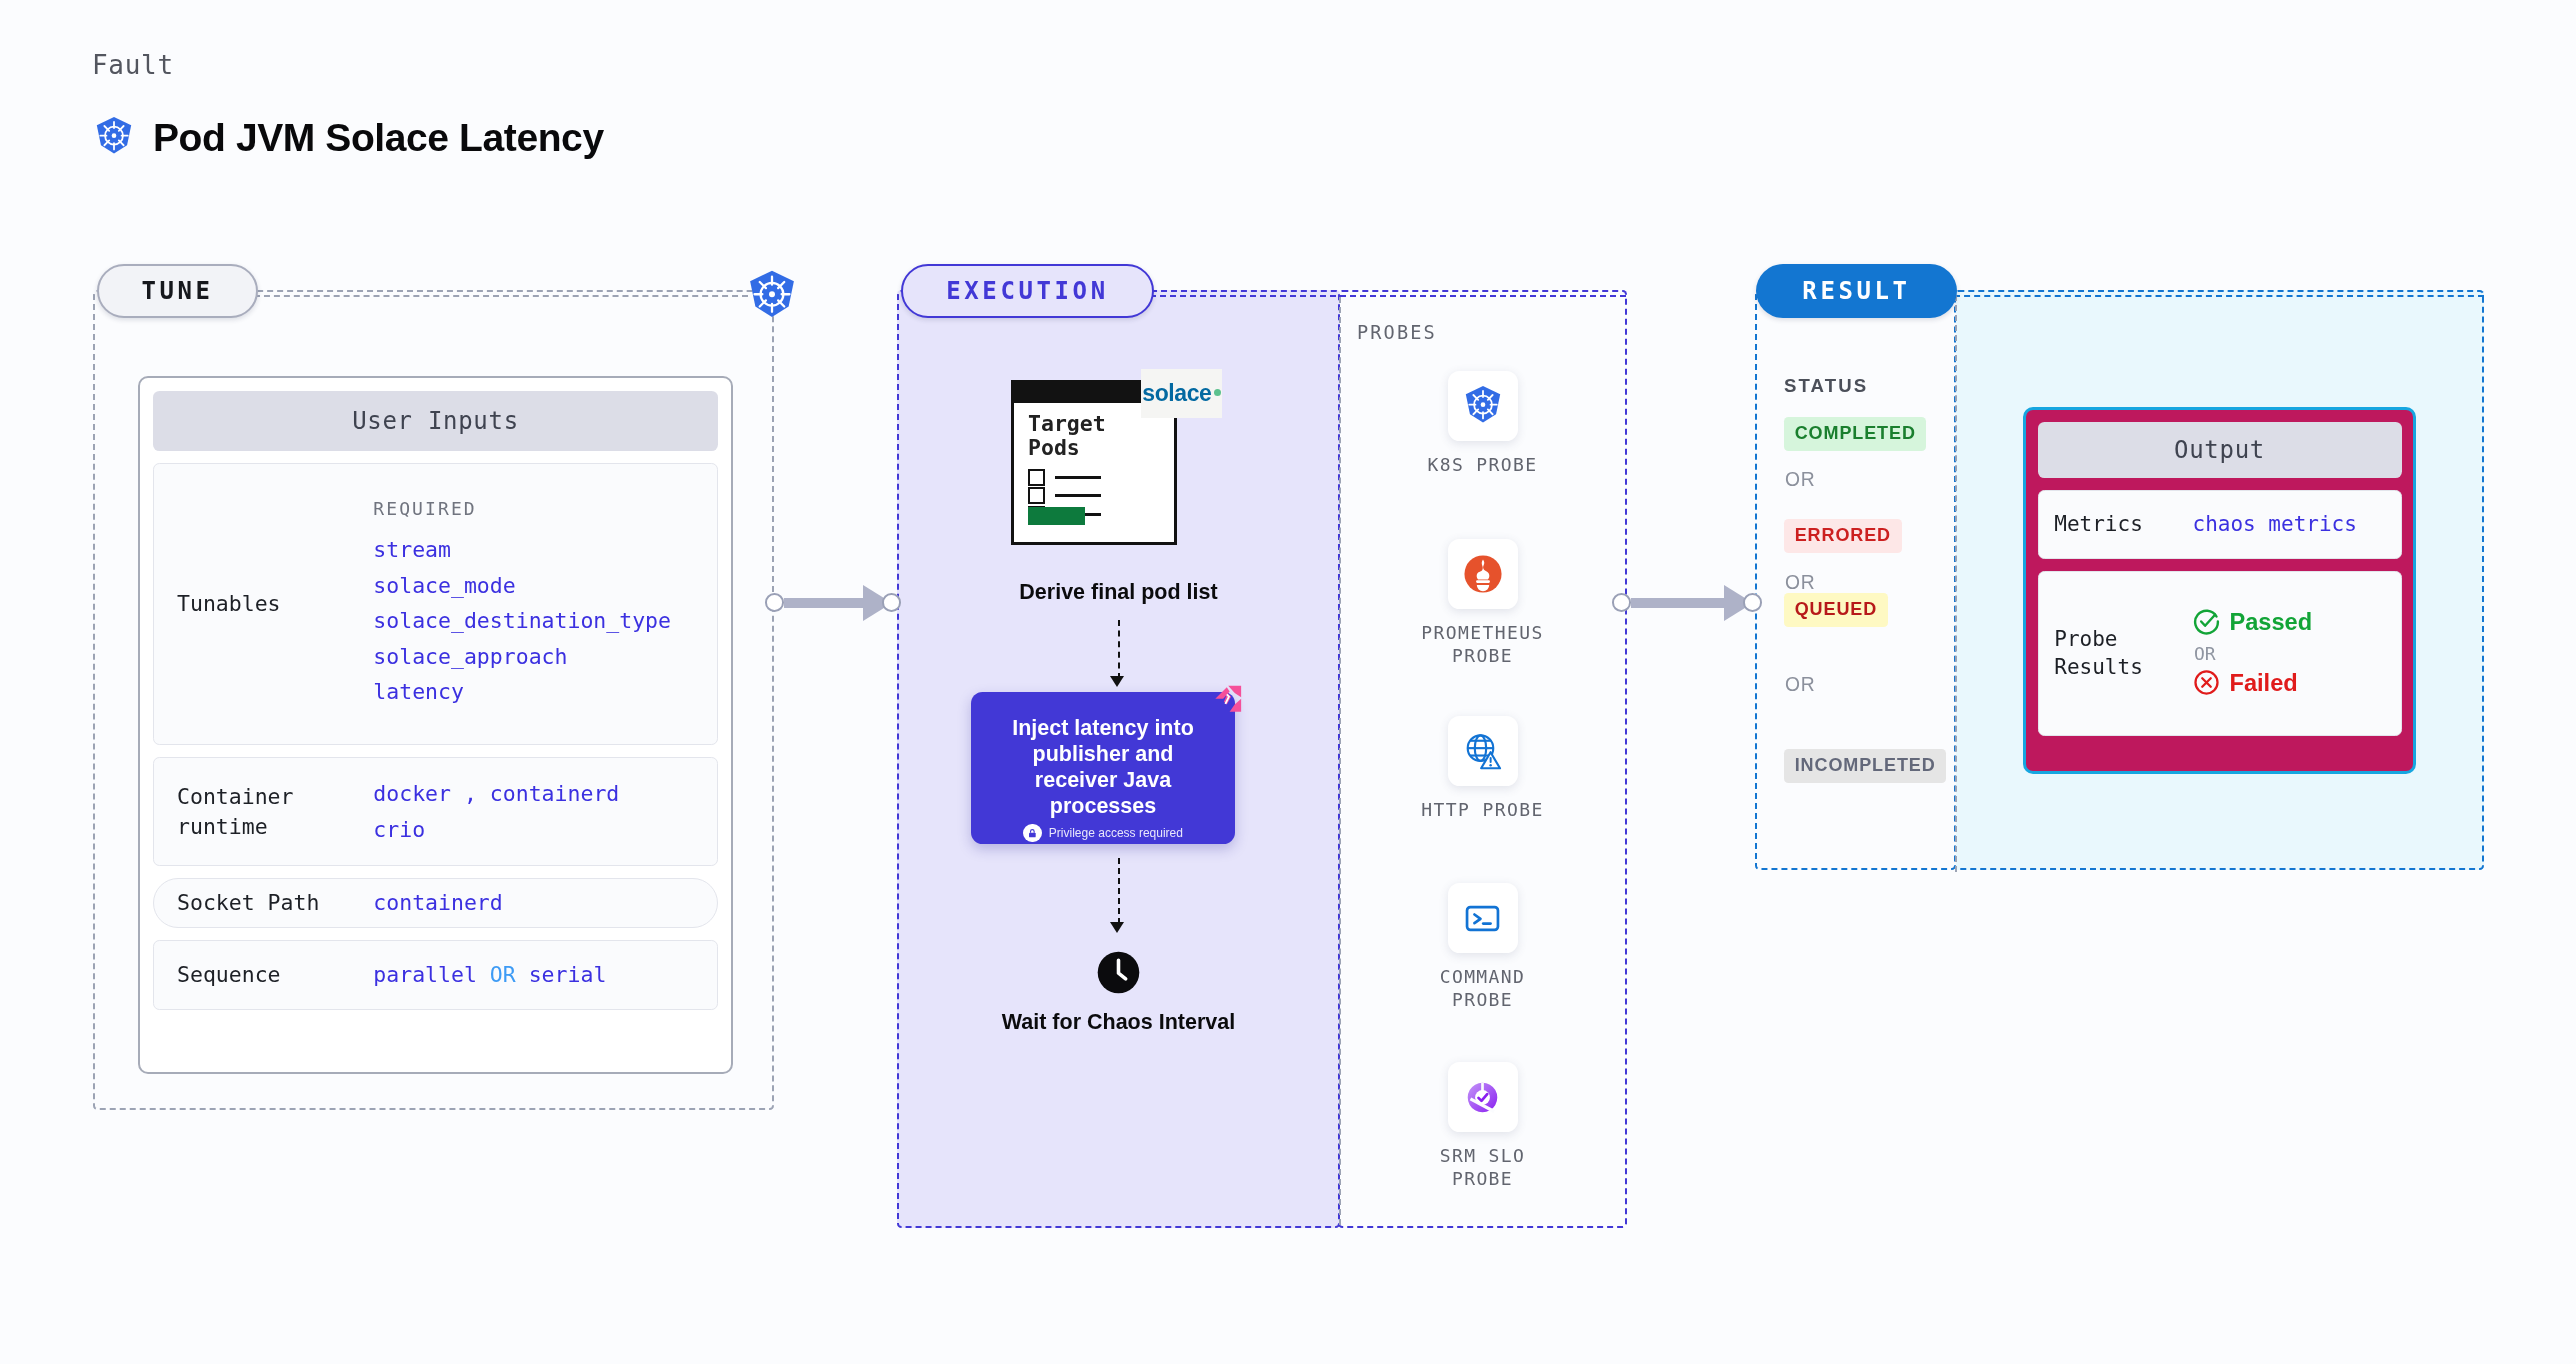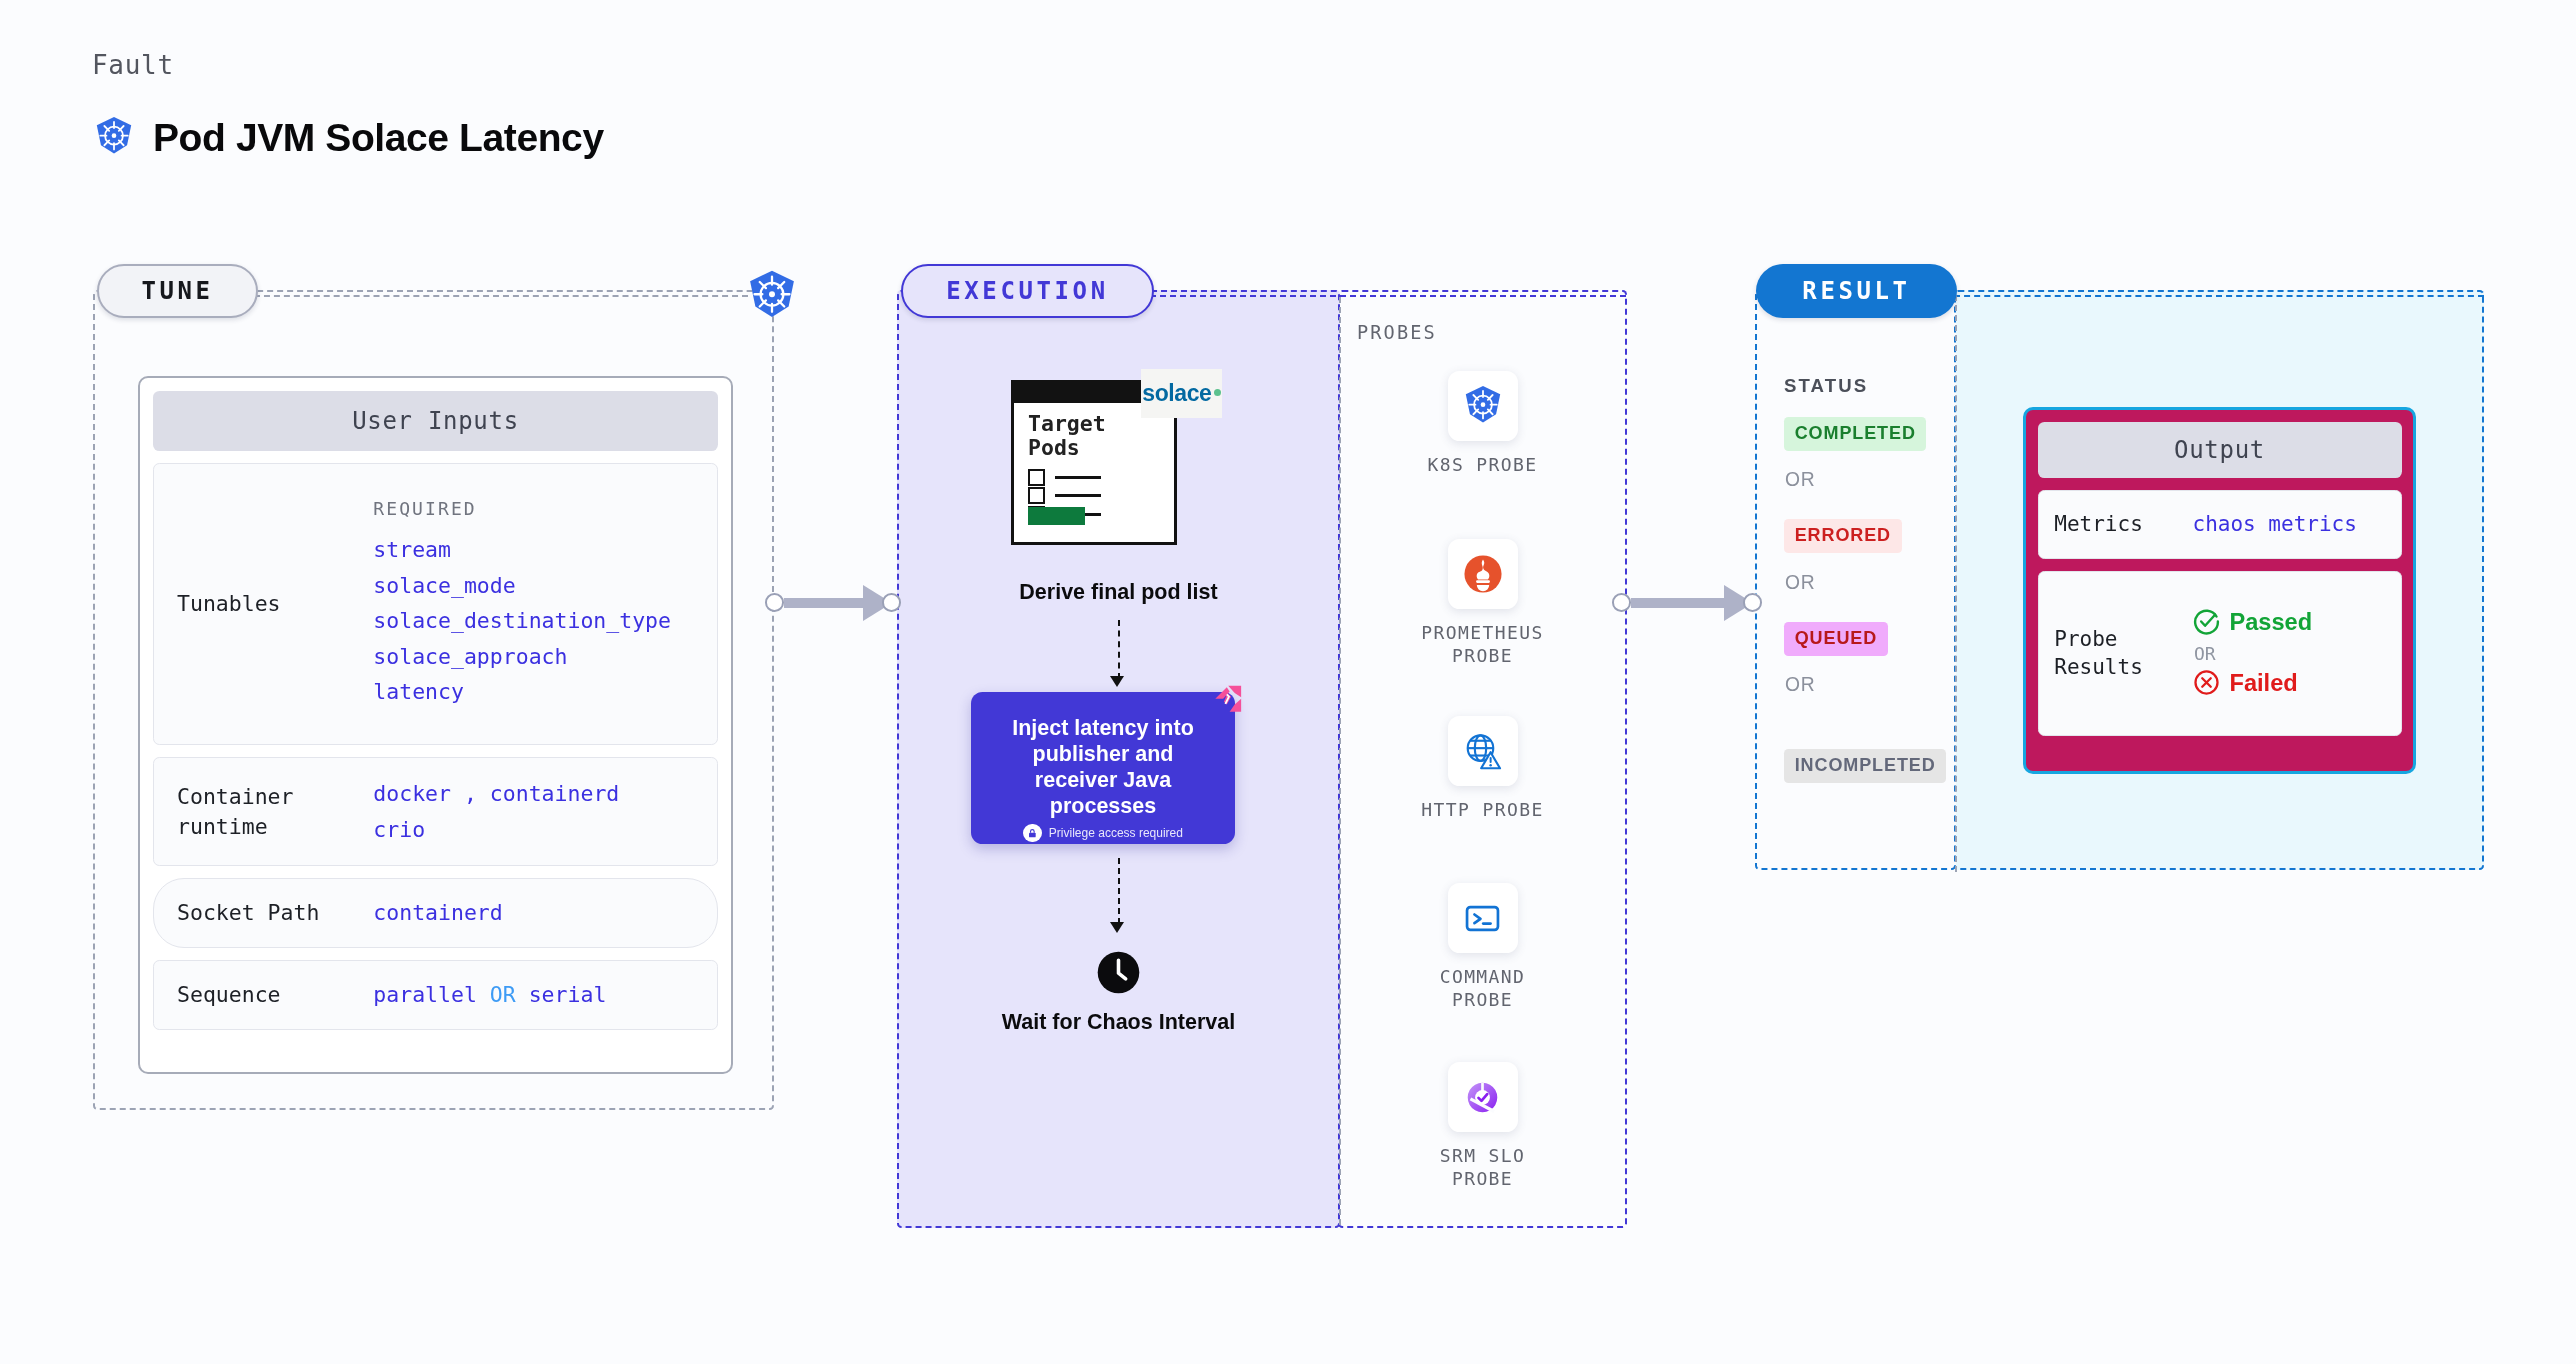--- a/index.html
+++ b/index.html
@@ -261,21 +261,21 @@
     <div style="padding-left:4.3px;">
       <div class="row-val">
         <span>docker</span>
         <span class="val-sep">,</span>
         <span>containerd</span>
       </div>
       <div class="row-val">crio</div>
     </div>
   </div>
 
-  <div class="row-box" style="height:70px;border-radius:31px;">
+  <div class="row-box" style="height:50px;border-radius:31px;">
     <div class="row-key">Socket Path</div>
     <div class="row-val" style="padding-left:4.3px;">containerd</div>
   </div>
 
   <div class="row-box" style="height:70px;">
     <div class="row-key">Sequence</div>
     <div class="row-val" style="padding-left:4.3px;">
       <span>parallel</span>
       <span class="or-kw">OR</span>
       <span>serial</span>
@@ -456,21 +456,21 @@
 <div class="dashed-box" id="result-box"></div>
 <div id="result-inner-right"></div>
 <div class="stage-chip" id="result-chip">RESULT</div>
 
 <div id="status-title">STATUS</div>
 
 <div class="status-pill" style="top:417px;background:#d6f5dc;color:#1a7f2e;">COMPLETED</div>
 <div class="or-small" style="top:469px;">OR</div>
 <div class="status-pill" style="top:519px;background:#fde7e7;color:#cc2020;">ERRORED</div>
 <div class="or-small" style="top:572px;">OR</div>
-<div class="status-pill" style="top:622px;background:#f0abfc;color:#b7191a;">QUEUED</div>
+<div class="status-pill" style="top:593px;background:#fef9c3;color:#b7191a;">QUEUED</div>
 <div class="or-small" style="top:674px;">OR</div>
 <div class="status-pill" style="top:749px;background:#e5e5e5;color:#63687a;">INCOMPLETED</div>
 
 <div id="output-card">
   <div class="card-head">Output</div>
 
   <div class="row-box" style="height:69px;">
     <div class="row-key">Metrics</div>
     <div class="row-val">chaos metrics</div>
   </div>

